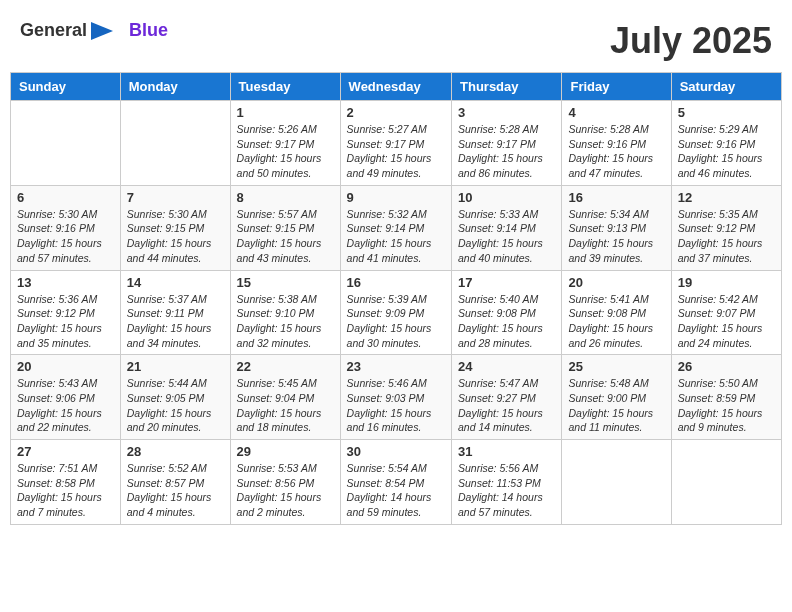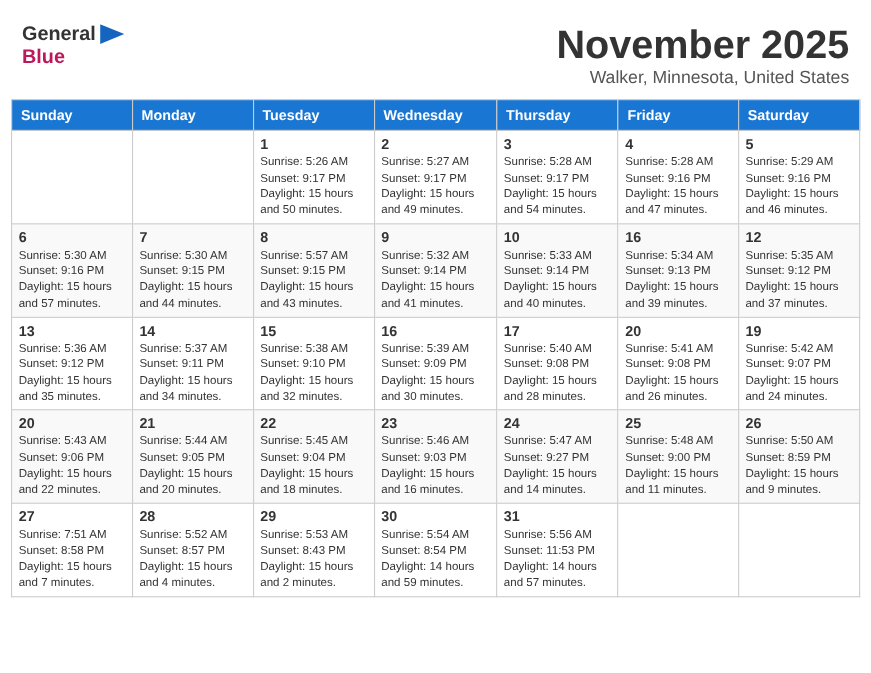--- a/index.html
+++ b/index.html
@@ -11,21 +11,20 @@
       padding: 10px;
     }
     .header {
       display: flex;
       justify-content: space-between;
       align-items: flex-start;
       padding: 10px 10px 5px 10px;
     }
     .logo {
       display: flex;
-      flex-direction: column;
       align-items: flex-start;
     }
     .logo-row {
       display: flex;
       align-items: center;
       gap: 4px;
     }
     .title-section {
       text-align: right;
     }
@@ -63,20 +62,21 @@
     }
     .day-number {
       font-size: 13px;
       font-weight: bold;
       margin-bottom: 2px;
     }
     .day-details {
       font-size: 10.5px;
       line-height: 1.4;
       color: #333;
+      font-style: italic;
     }
     tr:nth-child(even) td {
       background-color: #f9f9f9;
     }
     tr:nth-child(odd) td {
       background-color: #fff;
     }
     
     .calendar thead tr th {
       background-color: #1976d2;
@@ -87,26 +87,25 @@
 
 <div class="header">
   <div class="logo">
     <div class="logo-row">
       <span style="font-size:18px;font-weight:bold;color:#333;">General</span>
       <svg width="22" height="18" viewBox="0 0 22 18">
         <polygon points="0,0 22,9 0,18" fill="#1565c0"></polygon>
       </svg>
     </div>
     <div>
-      <span style="font-size:18px;font-weight:bold;color:#be185d;">Blue</span>
+      <span style="font-size:18px;font-weight:bold;color:#6d28d9;margin-left:16px;">Blue</span>
     </div>
   </div>
   <div class="title-section">
-    <div class="title-month">November 2025</div>
-    <div class="title-location">Walker, Minnesota, United States</div>
+    <div class="title-month">July 2025</div>
   </div>
 </div>
 
 <table class="calendar">
   <thead>
     <tr>
 
     <th>Sunday</th>
         <th>Monday</th>
         <th>Tuesday</th>
@@ -134,21 +133,21 @@
             <div>Sunrise: 5:27 AM</div>
             <div>Sunset: 9:17 PM</div>
             <div>Daylight: 15 hours and 49 minutes.</div>
           </div>
         </td>
         <td>
           <div class="day-number">3</div>
           <div class="day-details">
             <div>Sunrise: 5:28 AM</div>
             <div>Sunset: 9:17 PM</div>
-            <div>Daylight: 15 hours and 54 minutes.</div>
+            <div>Daylight: 15 hours and 86 minutes.</div>
           </div>
         </td>
         <td>
           <div class="day-number">4</div>
           <div class="day-details">
             <div>Sunrise: 5:28 AM</div>
             <div>Sunset: 9:16 PM</div>
             <div>Daylight: 15 hours and 47 minutes.</div>
           </div>
         </td>
@@ -349,21 +348,21 @@
           <div class="day-details">
             <div>Sunrise: 5:52 AM</div>
             <div>Sunset: 8:57 PM</div>
             <div>Daylight: 15 hours and 4 minutes.</div>
           </div>
         </td>
         <td>
           <div class="day-number">29</div>
           <div class="day-details">
             <div>Sunrise: 5:53 AM</div>
-            <div>Sunset: 8:43 PM</div>
+            <div>Sunset: 8:56 PM</div>
             <div>Daylight: 15 hours and 2 minutes.</div>
           </div>
         </td>
         <td>
           <div class="day-number">30</div>
           <div class="day-details">
             <div>Sunrise: 5:54 AM</div>
             <div>Sunset: 8:54 PM</div>
             <div>Daylight: 14 hours and 59 minutes.</div>
           </div>

